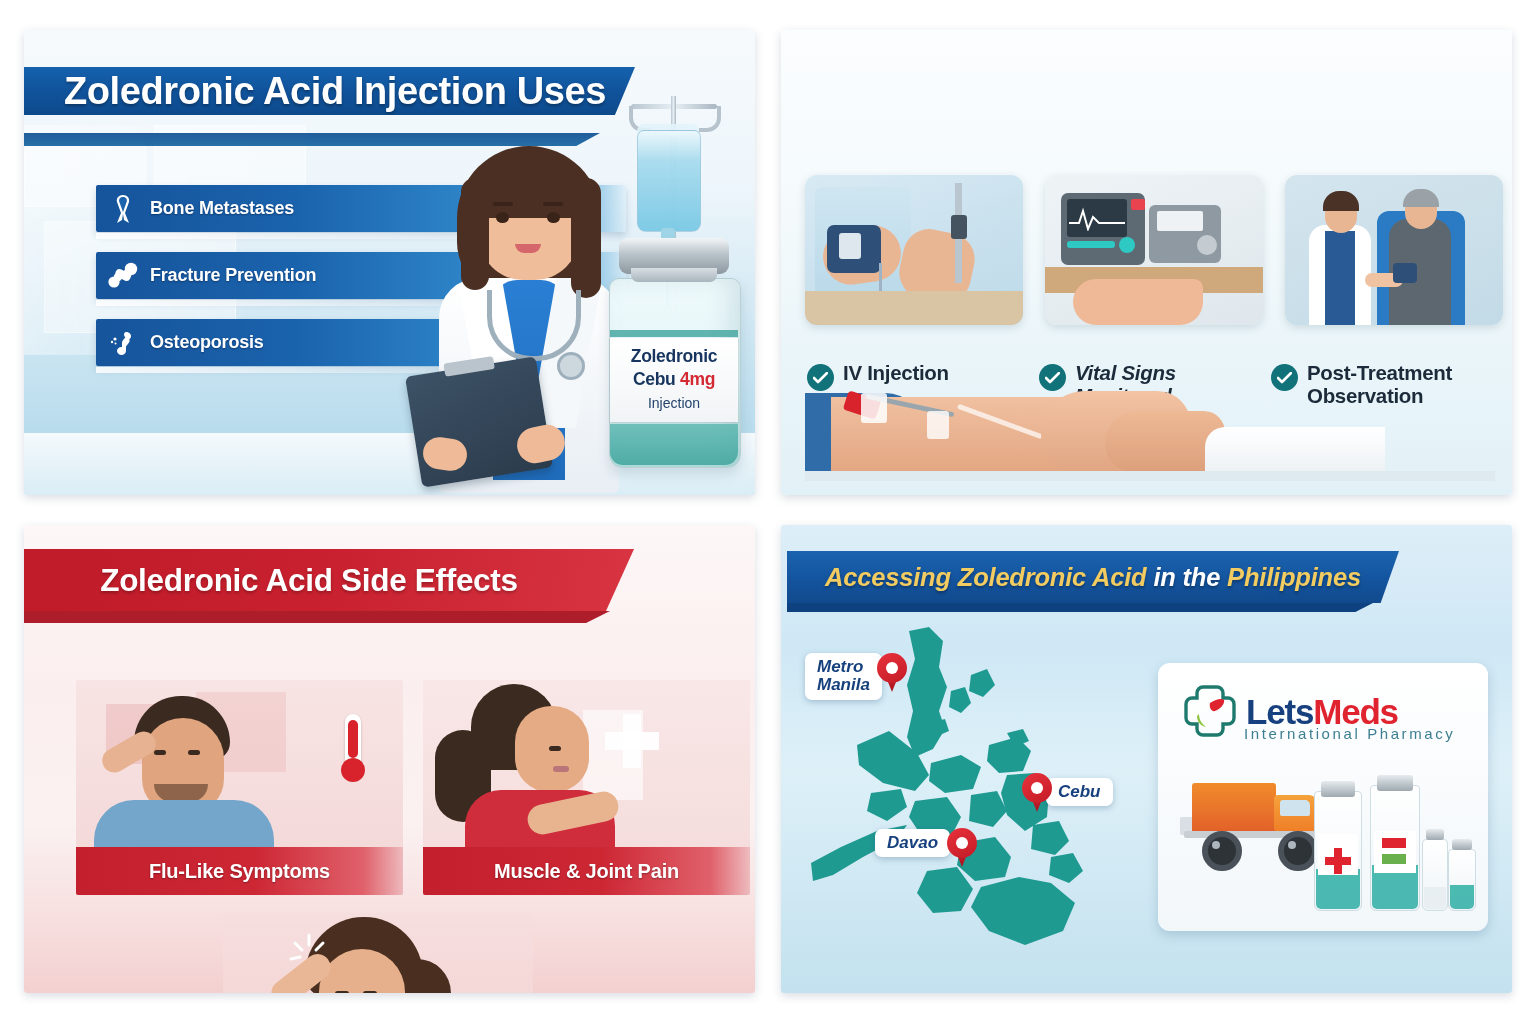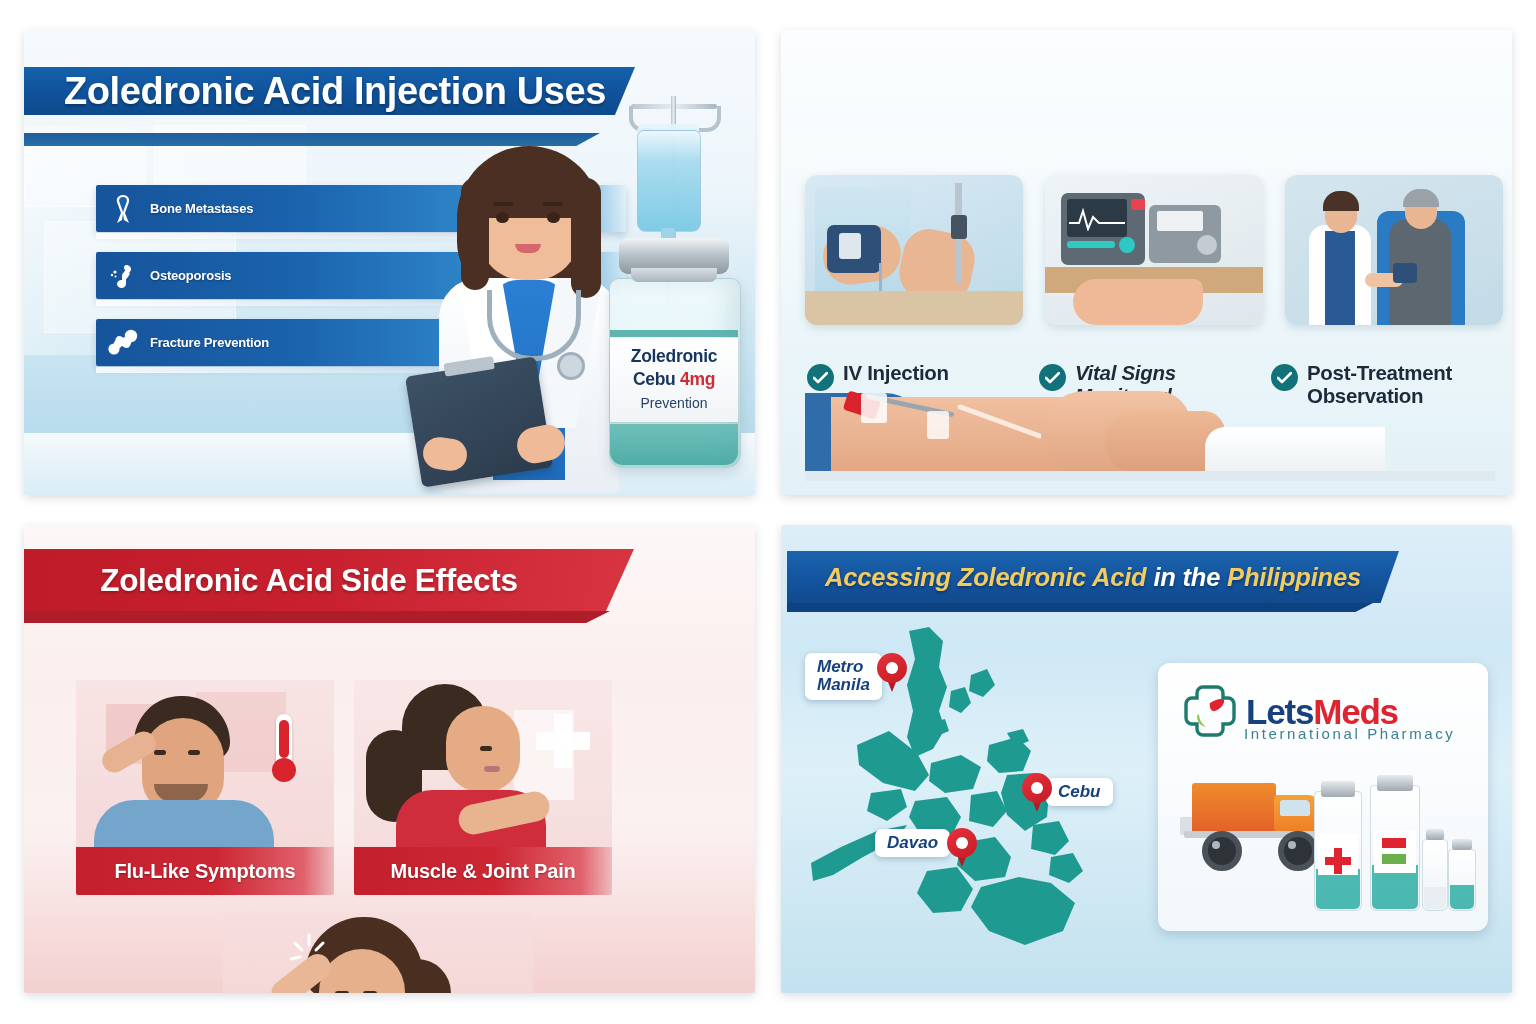--- a/index.html
+++ b/index.html
@@ -60,21 +60,21 @@
     box-shadow:0 4px 7px rgba(30,70,120,.20);
     display:flex;align-items:center;
   }
   .use-row::after{
     content:"";position:absolute;left:0;right:0;bottom:-7px;height:6px;
     background:linear-gradient(90deg,rgba(255,255,255,.85),rgba(255,255,255,0));
   }
   .use-ico{width:54px;display:flex;align-items:center;justify-content:center;}
   .use-ico svg{display:block;}
   .use-lbl{
-    color:#fff;font-size:13px;font-weight:bold;letter-spacing:-.2px;
+    color:#fff;font-size:18px;font-weight:bold;letter-spacing:-.2px;
     text-shadow:0 1px 2px rgba(0,20,50,.45);
   }
   
   .scene1{position:absolute;right:0;top:60px;width:330px;height:405px;}
   .doc{position:absolute;left:6px;top:48px;width:196px;height:357px;}
   .d-hair-back{position:absolute;left:26px;top:8px;width:144px;height:150px;background:#4b2f22;border-radius:72px 72px 54px 54px;}
   .d-neck{position:absolute;left:80px;top:112px;width:36px;height:40px;background:#e7b393;}
   .d-coat{position:absolute;left:8px;top:140px;width:180px;height:215px;background:linear-gradient(180deg,#ffffff,#e8eef4);border-radius:40px 40px 6px 6px;}
   .d-scrub{position:absolute;left:62px;top:142px;width:72px;height:200px;background:linear-gradient(180deg,#2a7fd4,#1f6cbb);border-radius:24px 24px 0 0;}
   .d-lapelL{position:absolute;left:40px;top:140px;width:44px;height:150px;background:#fff;transform:skewX(10deg);border-radius:14px 0 0 0;}
@@ -145,21 +145,21 @@
   .p3 .wash{position:absolute;left:0;bottom:0;width:100%;height:170px;background:linear-gradient(180deg,rgba(230,150,150,0),rgba(222,120,120,.30));}
   .hdr3{
     position:absolute;left:-12px;top:24px;width:622px;height:62px;
     background:linear-gradient(100deg,#bf1b29 0%,#c8202e 50%,#d83442 100%);
     clip-path:polygon(0 0,100% 0,95.5% 100%,0 100%);
     display:flex;align-items:center;justify-content:center;
   }
   .hdr3-sh{position:absolute;left:-12px;top:86px;width:598px;height:12px;background:#a9121f;clip-path:polygon(0 0,100% 0,96% 100%,0 100%);opacity:.95;}
   .hdr3 .t{color:#fff;font-size:31.5px;font-weight:bold;letter-spacing:-.3px;text-shadow:0 2px 3px rgba(0,0,0,.25);margin-right:28px;}
   .se-top{position:absolute;left:52px;top:155px;display:flex;gap:20px;}
-  .se-card{width:258px;height:215px;position:relative;border-radius:2px;overflow:hidden;}
+  .se-card{width:327px;height:215px;position:relative;border-radius:2px;overflow:hidden;}
   .se-img{position:absolute;inset:0;}
   .se-bar{
     position:absolute;left:0;bottom:0;width:100%;height:48px;
     background:linear-gradient(90deg,#c31f2d 0%,#cd2734 55%,#e0616b 88%,rgba(224,130,138,.35) 100%);
     display:flex;align-items:center;justify-content:center;
   }
   .se-bar span{color:#fff;font-size:20px;font-weight:bold;text-shadow:0 1px 2px rgba(0,0,0,.35);letter-spacing:-.2px;}
   .se-bottom{position:absolute;left:125px;top:388px;width:458px;height:232px;}
 
   
@@ -234,43 +234,43 @@
           <svg width="26" height="32" viewBox="0 0 26 32">
               <path d="M13 2c-4 0-7 3-6 7l4 11-4 10 5-3 1-6 1 6 5 3-4-10 4-11c1-4-2-7-6-7z" fill="#fff"></path>
               <path d="M13 4c2.6 0 4.4 2 3.8 4.6L13 19 9.2 8.6C8.6 6 10.4 4 13 4z" fill="#1b63ad"></path>
             </svg>
         </div>
         <div class="use-lbl">Bone Metastases</div>
       </div>
 
       <div class="use-row">
         <div class="use-ico">
-          <svg width="32" height="32" viewBox="0 0 32 32">
-              <path d="M19 5c2.8 0 5 1.8 5 4.2 0 1.3-.7 2.4-1.8 3.1.6 1 .6 2.3-.2 3.3l-3 4V24c0 2.2-2 4-4.4 4S10 26.2 10 24s2-4 4.4-4h.6v-4.3c0-.8.3-1.6.8-2.2l2.6-3.3c-.9-.6-1.4-1.6-1.4-2.7C17 6.4 17.9 5 19 5z" fill="#fff"></path>
-              <circle cx="8" cy="12" r="1.6" fill="#fff"></circle>
-              <circle cx="5" cy="15" r="1.2" fill="#fff"></circle>
-              <circle cx="8.5" cy="16.5" r="1" fill="#fff"></circle>
-            </svg>
-        </div>
-        <div class="use-lbl">Osteoporosis</div>
-      </div>
-
-      <div class="use-row">
-        <div class="use-ico">
           <svg width="34" height="30" viewBox="0 0 34 30">
               <g fill="#fff">
                 <circle cx="25" cy="8" r="6.2"></circle>
                 <circle cx="21" cy="13" r="4.6"></circle>
                 <rect x="9" y="10" width="16" height="8" rx="4" transform="rotate(28 17 14)"></rect>
                 <circle cx="8" cy="21" r="5.6"></circle>
                 <circle cx="12" cy="16" r="4.2"></circle>
               </g>
             </svg>
         </div>
         <div class="use-lbl">Fracture Prevention</div>
+      </div>
+
+      <div class="use-row">
+        <div class="use-ico">
+          <svg width="32" height="32" viewBox="0 0 32 32">
+              <path d="M19 5c2.8 0 5 1.8 5 4.2 0 1.3-.7 2.4-1.8 3.1.6 1 .6 2.3-.2 3.3l-3 4V24c0 2.2-2 4-4.4 4S10 26.2 10 24s2-4 4.4-4h.6v-4.3c0-.8.3-1.6.8-2.2l2.6-3.3c-.9-.6-1.4-1.6-1.4-2.7C17 6.4 17.9 5 19 5z" fill="#fff"></path>
+              <circle cx="8" cy="12" r="1.6" fill="#fff"></circle>
+              <circle cx="5" cy="15" r="1.2" fill="#fff"></circle>
+              <circle cx="8.5" cy="16.5" r="1" fill="#fff"></circle>
+            </svg>
+        </div>
+        <div class="use-lbl">Osteoporosis</div>
       </div>
 
     </div>
 
     <div class="desk1"></div>
 
     <div class="scene1">
 
       <div class="ivstand">
         <div class="iv-arm"></div>
@@ -311,21 +311,21 @@
       <div class="vial">
         <div class="v-body"></div>
         <div class="v-stripe" style="top:92px;"></div>
         <div class="v-liquid"></div>
         <div class="v-label">
           <div class="v-l1">Zoledronic</div>
           <div class="v-l2">
             <span>Cebu</span>
             <em>4mg</em>
           </div>
-          <div class="v-l3">Prevention</div>
+          <div class="v-l3">Injection</div>
         </div>
         <div class="v-cap"></div>
           <div class="v-cap2"></div>
       </div>
     </div>
   </div>
 
   <div class="panel p2">
 
     <div class="cards2">

